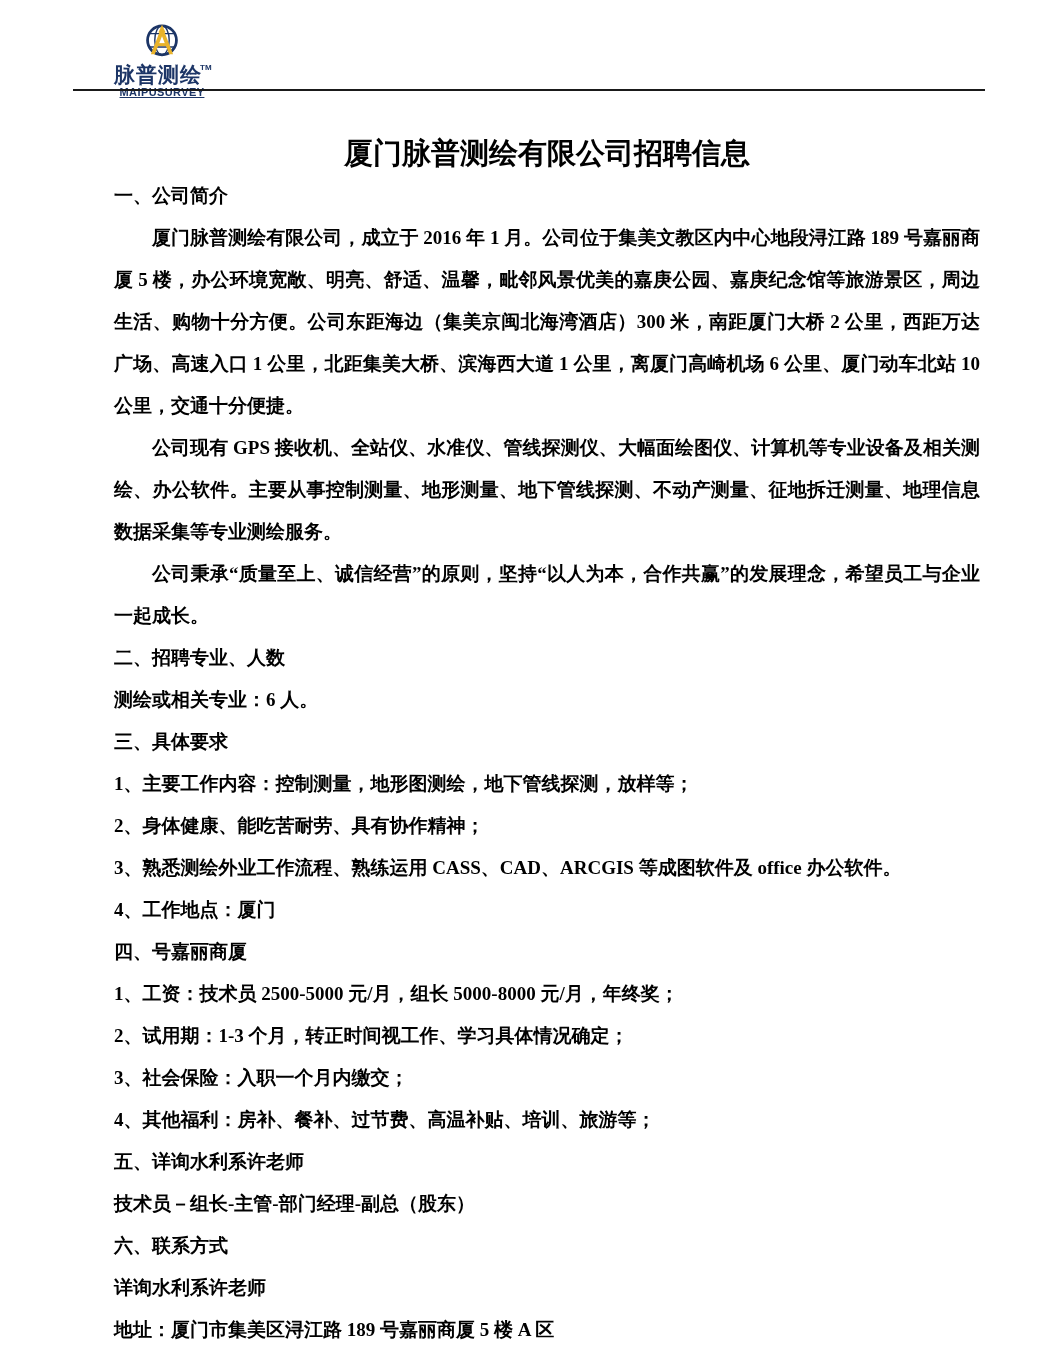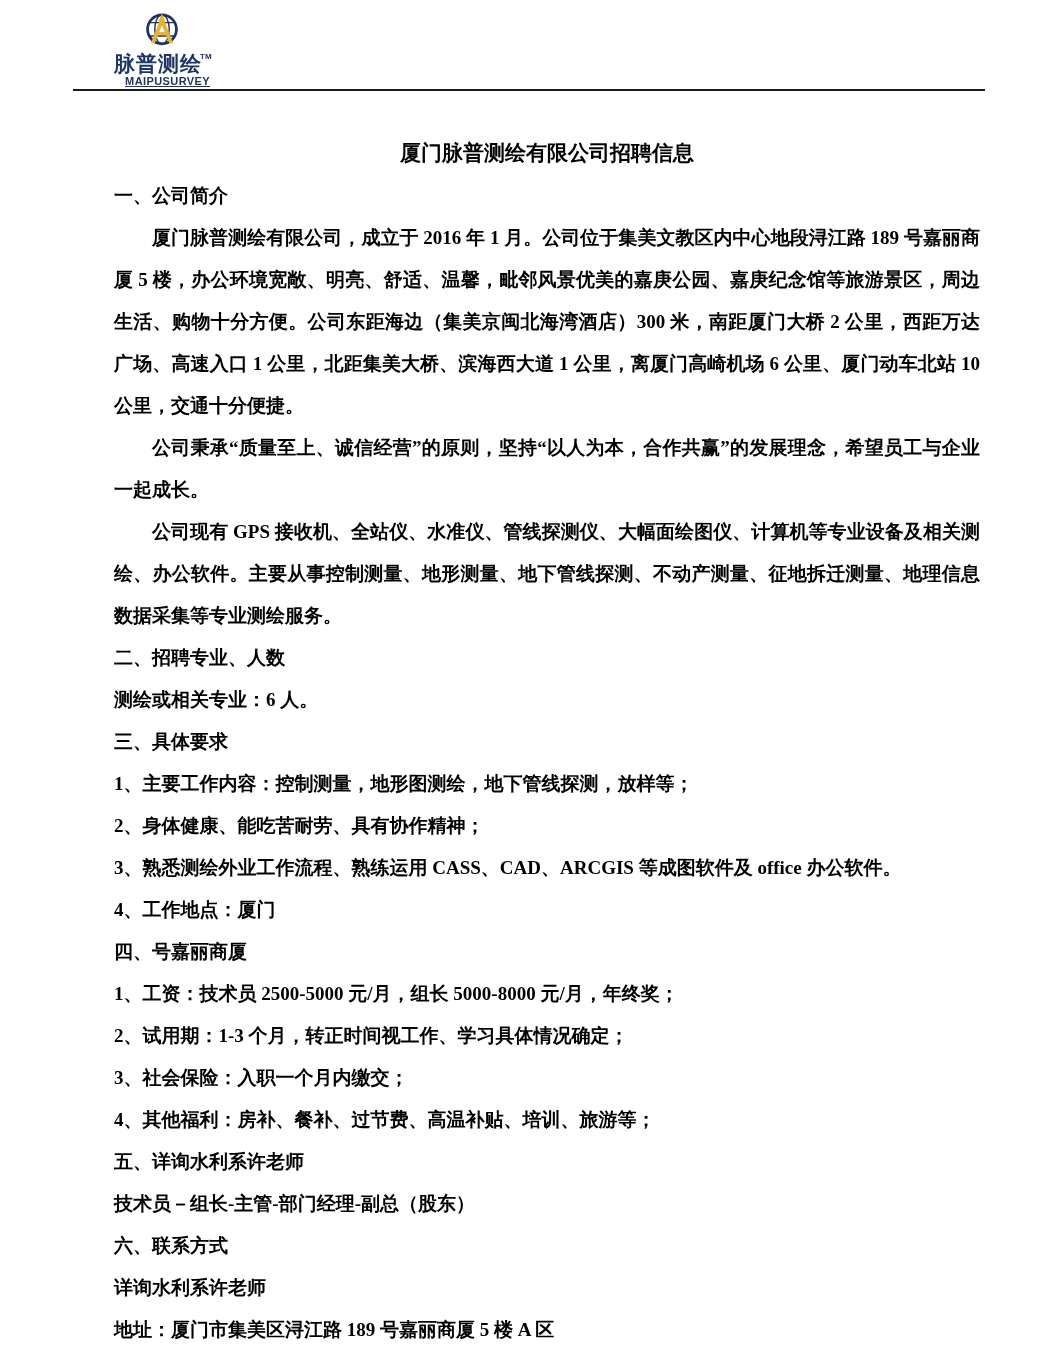--- a/index.html
+++ b/index.html
@@ -17,23 +17,23 @@
   
   .header { position: absolute; top: 0; left: 0; right: 0; height: 91px; }
   .header-rule {
     position: absolute;
     left: 73px; right: 71px; top: 89px;
     border-top: 2px solid #1a1a1a;
     height: 0;
   }
   .logo {
     position: absolute;
-    left: 114px; top: 11px;
+    left: 114px; top: 22px;
     width: 96px;
-    text-align: right;
+    text-align: center;
     line-height: 1;
   }
   .logo-globe { display: block; width: 40px; height: 40px; margin: 0 auto 2px; }
   .logo-cn-row { white-space: nowrap; }
   .logo-cn {
     font-family: "Liberation Sans", "DejaVu Sans", sans-serif;
     font-weight: 900;
     font-size: 21px;
     letter-spacing: 1px;
   }
@@ -55,21 +55,21 @@
   
   .content {
     position: absolute;
     left: 114px; top: 91px;
     width: 866px;
     font-size: 19px;
     font-weight: bold;
     line-height: 42px;
   }
   .title {
-    font-size: 21px;
+    font-size: 29px;
     font-weight: bold;
     text-align: center;
     line-height: 44px;
     margin: 40px 0 0 0;
   }
   .content h2, .content p { margin: 0; font-size: 19px; font-weight: bold; line-height: 42px; }
   p.para { text-align: justify; }
   p.indent { text-indent: 2em; }
 </style>
 </head>
@@ -103,22 +103,22 @@
       <div class="logo-en" style="color: rgb(28, 53, 102); text-decoration: underline;">MAIPUSURVEY</div>
     </div>
     <div class="header-rule"></div>
   </header>
 
   <main class="content">
     <h1 class="title">厦门脉普测绘有限公司招聘信息</h1>
 
     <h2>一、公司简介</h2>
     <p class="para indent">厦门脉普测绘有限公司，成立于 2016 年 1 月。公司位于集美文教区内中心地段浔江路 189 号嘉丽商厦 5 楼，办公环境宽敞、明亮、舒适、温馨，毗邻风景优美的嘉庚公园、嘉庚纪念馆等旅游景区，周边生活、购物十分方便。公司东距海边（集美京闽北海湾酒店）300 米，南距厦门大桥 2 公里，西距万达广场、高速入口 1 公里，北距集美大桥、滨海西大道 1 公里，离厦门高崎机场 6 公里、厦门动车北站 10 公里，交通十分便捷。</p>
+    <p class="para indent">公司现有 GPS 接收机、全站仪、水准仪、管线探测仪、大幅面绘图仪、计算机等专业设备及相关测绘、办公软件。主要从事控制测量、地形测量、地下管线探测、不动产测量、征地拆迁测量、地理信息数据采集等专业测绘服务。</p>
     <p class="para indent">公司秉承“质量至上、诚信经营”的原则，坚持“以人为本，合作共赢”的发展理念，希望员工与企业一起成长。</p>
-    <p class="para indent">公司现有 GPS 接收机、全站仪、水准仪、管线探测仪、大幅面绘图仪、计算机等专业设备及相关测绘、办公软件。主要从事控制测量、地形测量、地下管线探测、不动产测量、征地拆迁测量、地理信息数据采集等专业测绘服务。</p>
 
     <h2>二、招聘专业、人数</h2>
     <p class="para">测绘或相关专业：6 人。</p>
 
     <h2>三、具体要求</h2>
     <p class="para">1、主要工作内容：控制测量，地形图测绘，地下管线探测，放样等；</p>
     <p class="para">2、身体健康、能吃苦耐劳、具有协作精神；</p>
     <p class="para">3、熟悉测绘外业工作流程、熟练运用 CASS、CAD、ARCGIS 等成图软件及 office 办公软件。</p>
     <p class="para">4、工作地点：厦门</p>
 

